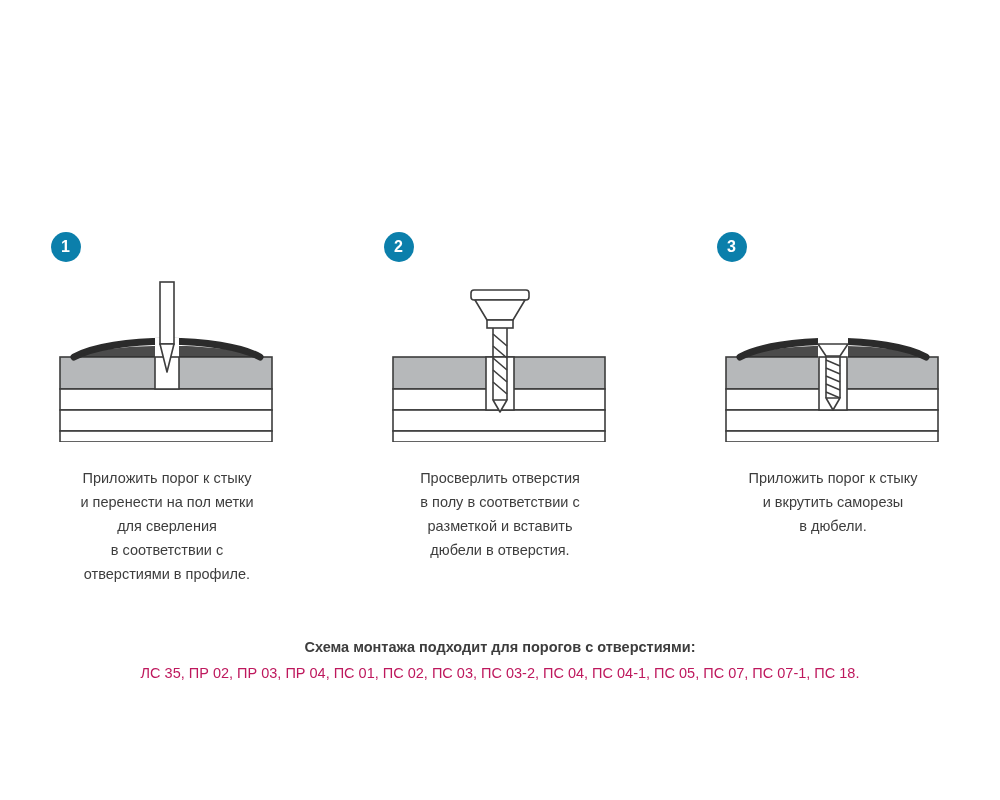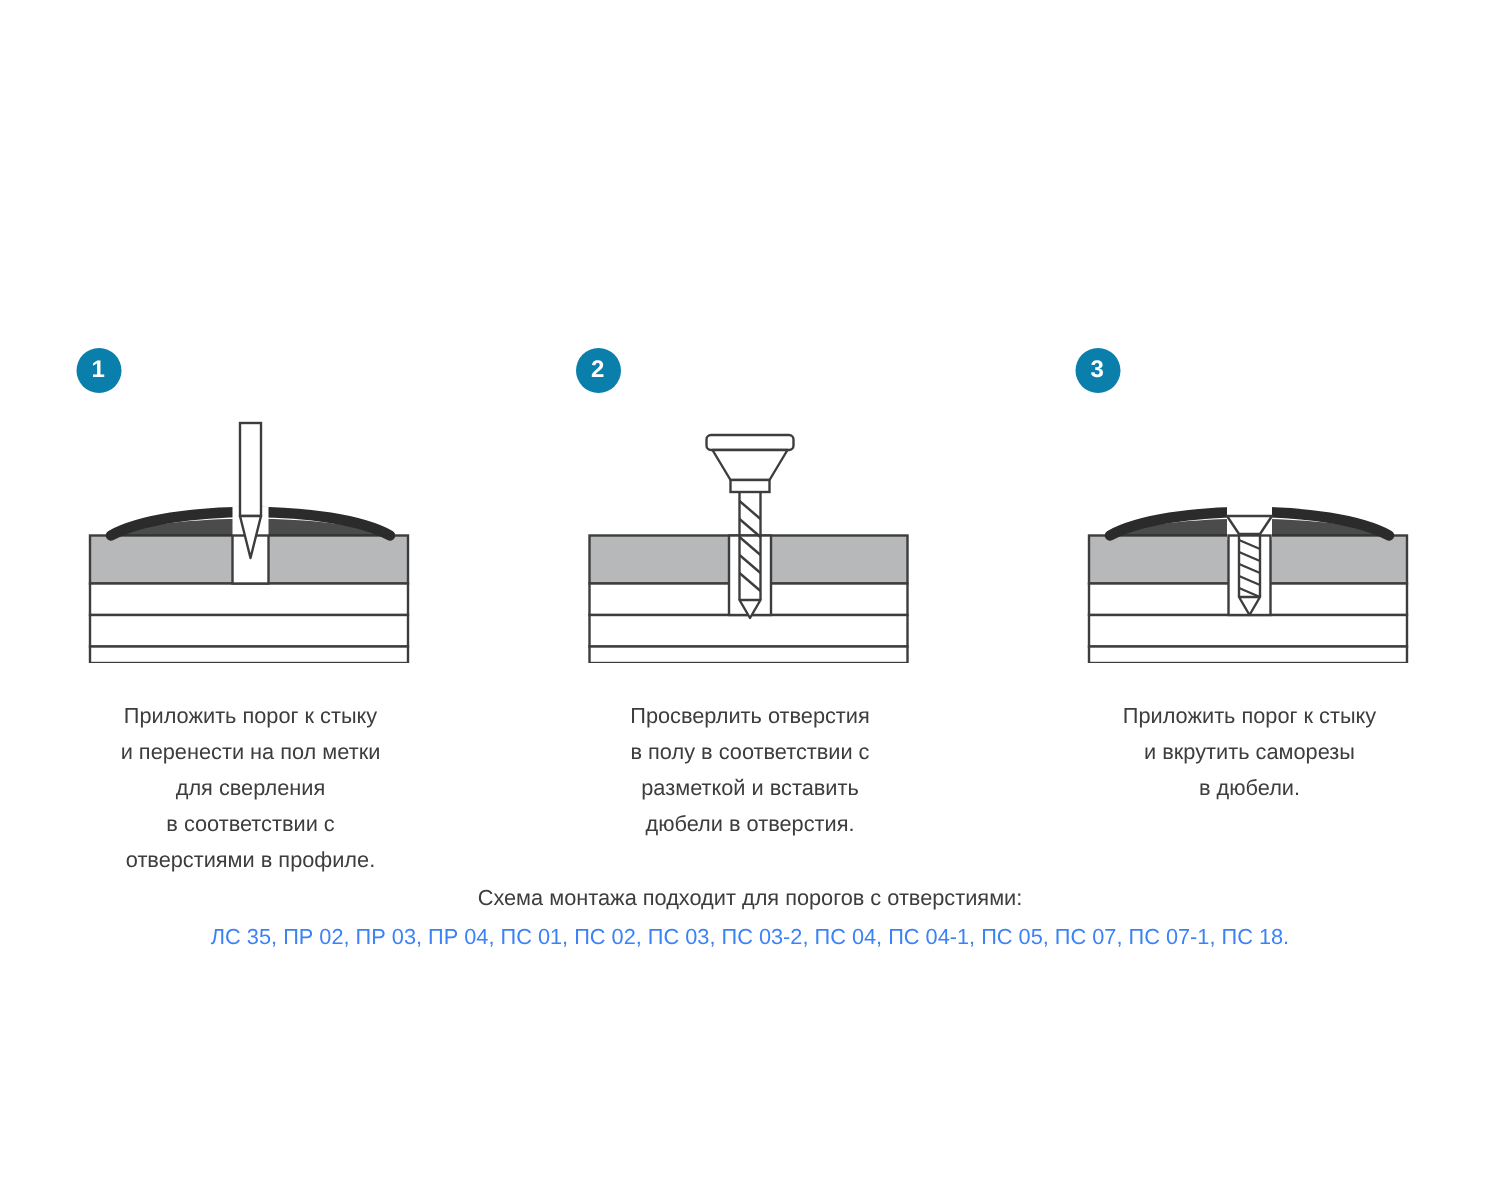--- a/index.html
+++ b/index.html
@@ -74,27 +74,28 @@
   }
   .footer {
     position: absolute;
     top: 586px;
     left: 0;
     width: 1000px;
     text-align: center;
   }
   .footer-line1 {
     font-size: 14.5px;
-    font-weight: normal;
+    font-weight: bold;
     color: #3d3d3d;
     line-height: 26px;
+    margin-top: 48px;
   }
   .footer-line2 {
     font-size: 14.5px;
-    color: #3b82f6;
+    color: #be185d;
     line-height: 26px;
   }
 </style>
 </head>
 <body>
 
 <div class="page">
 
 
   <div class="steps">

